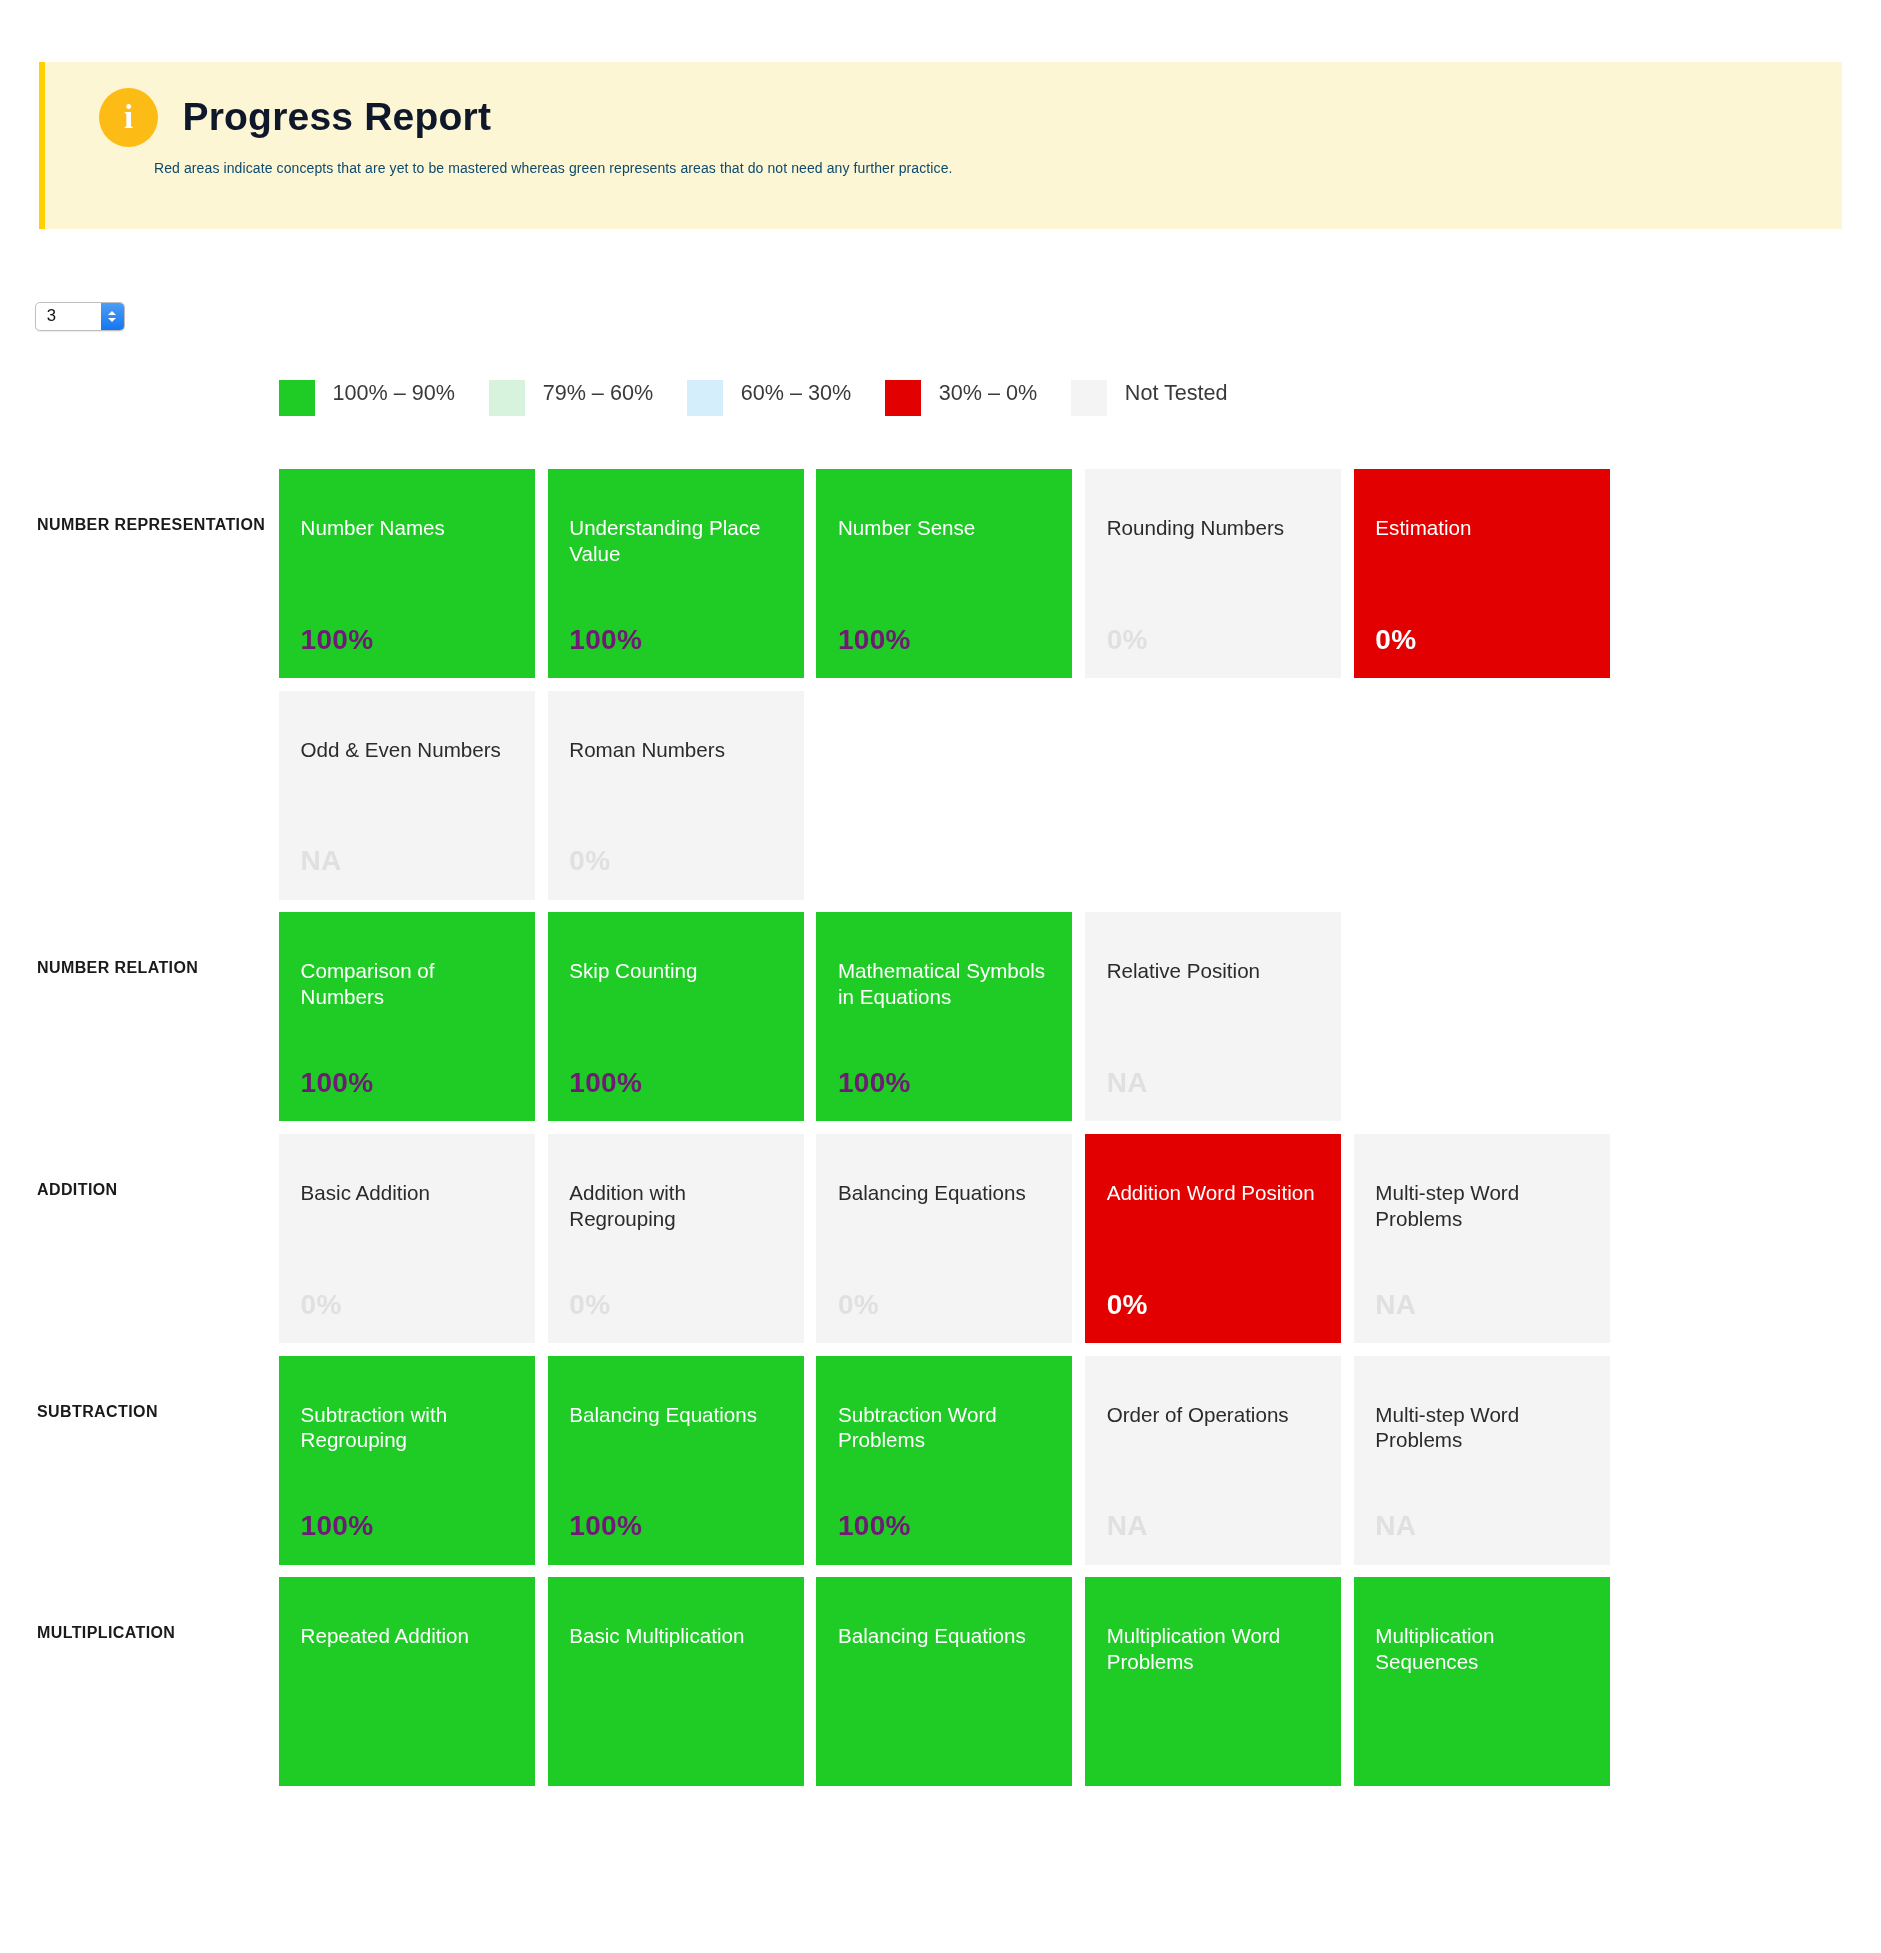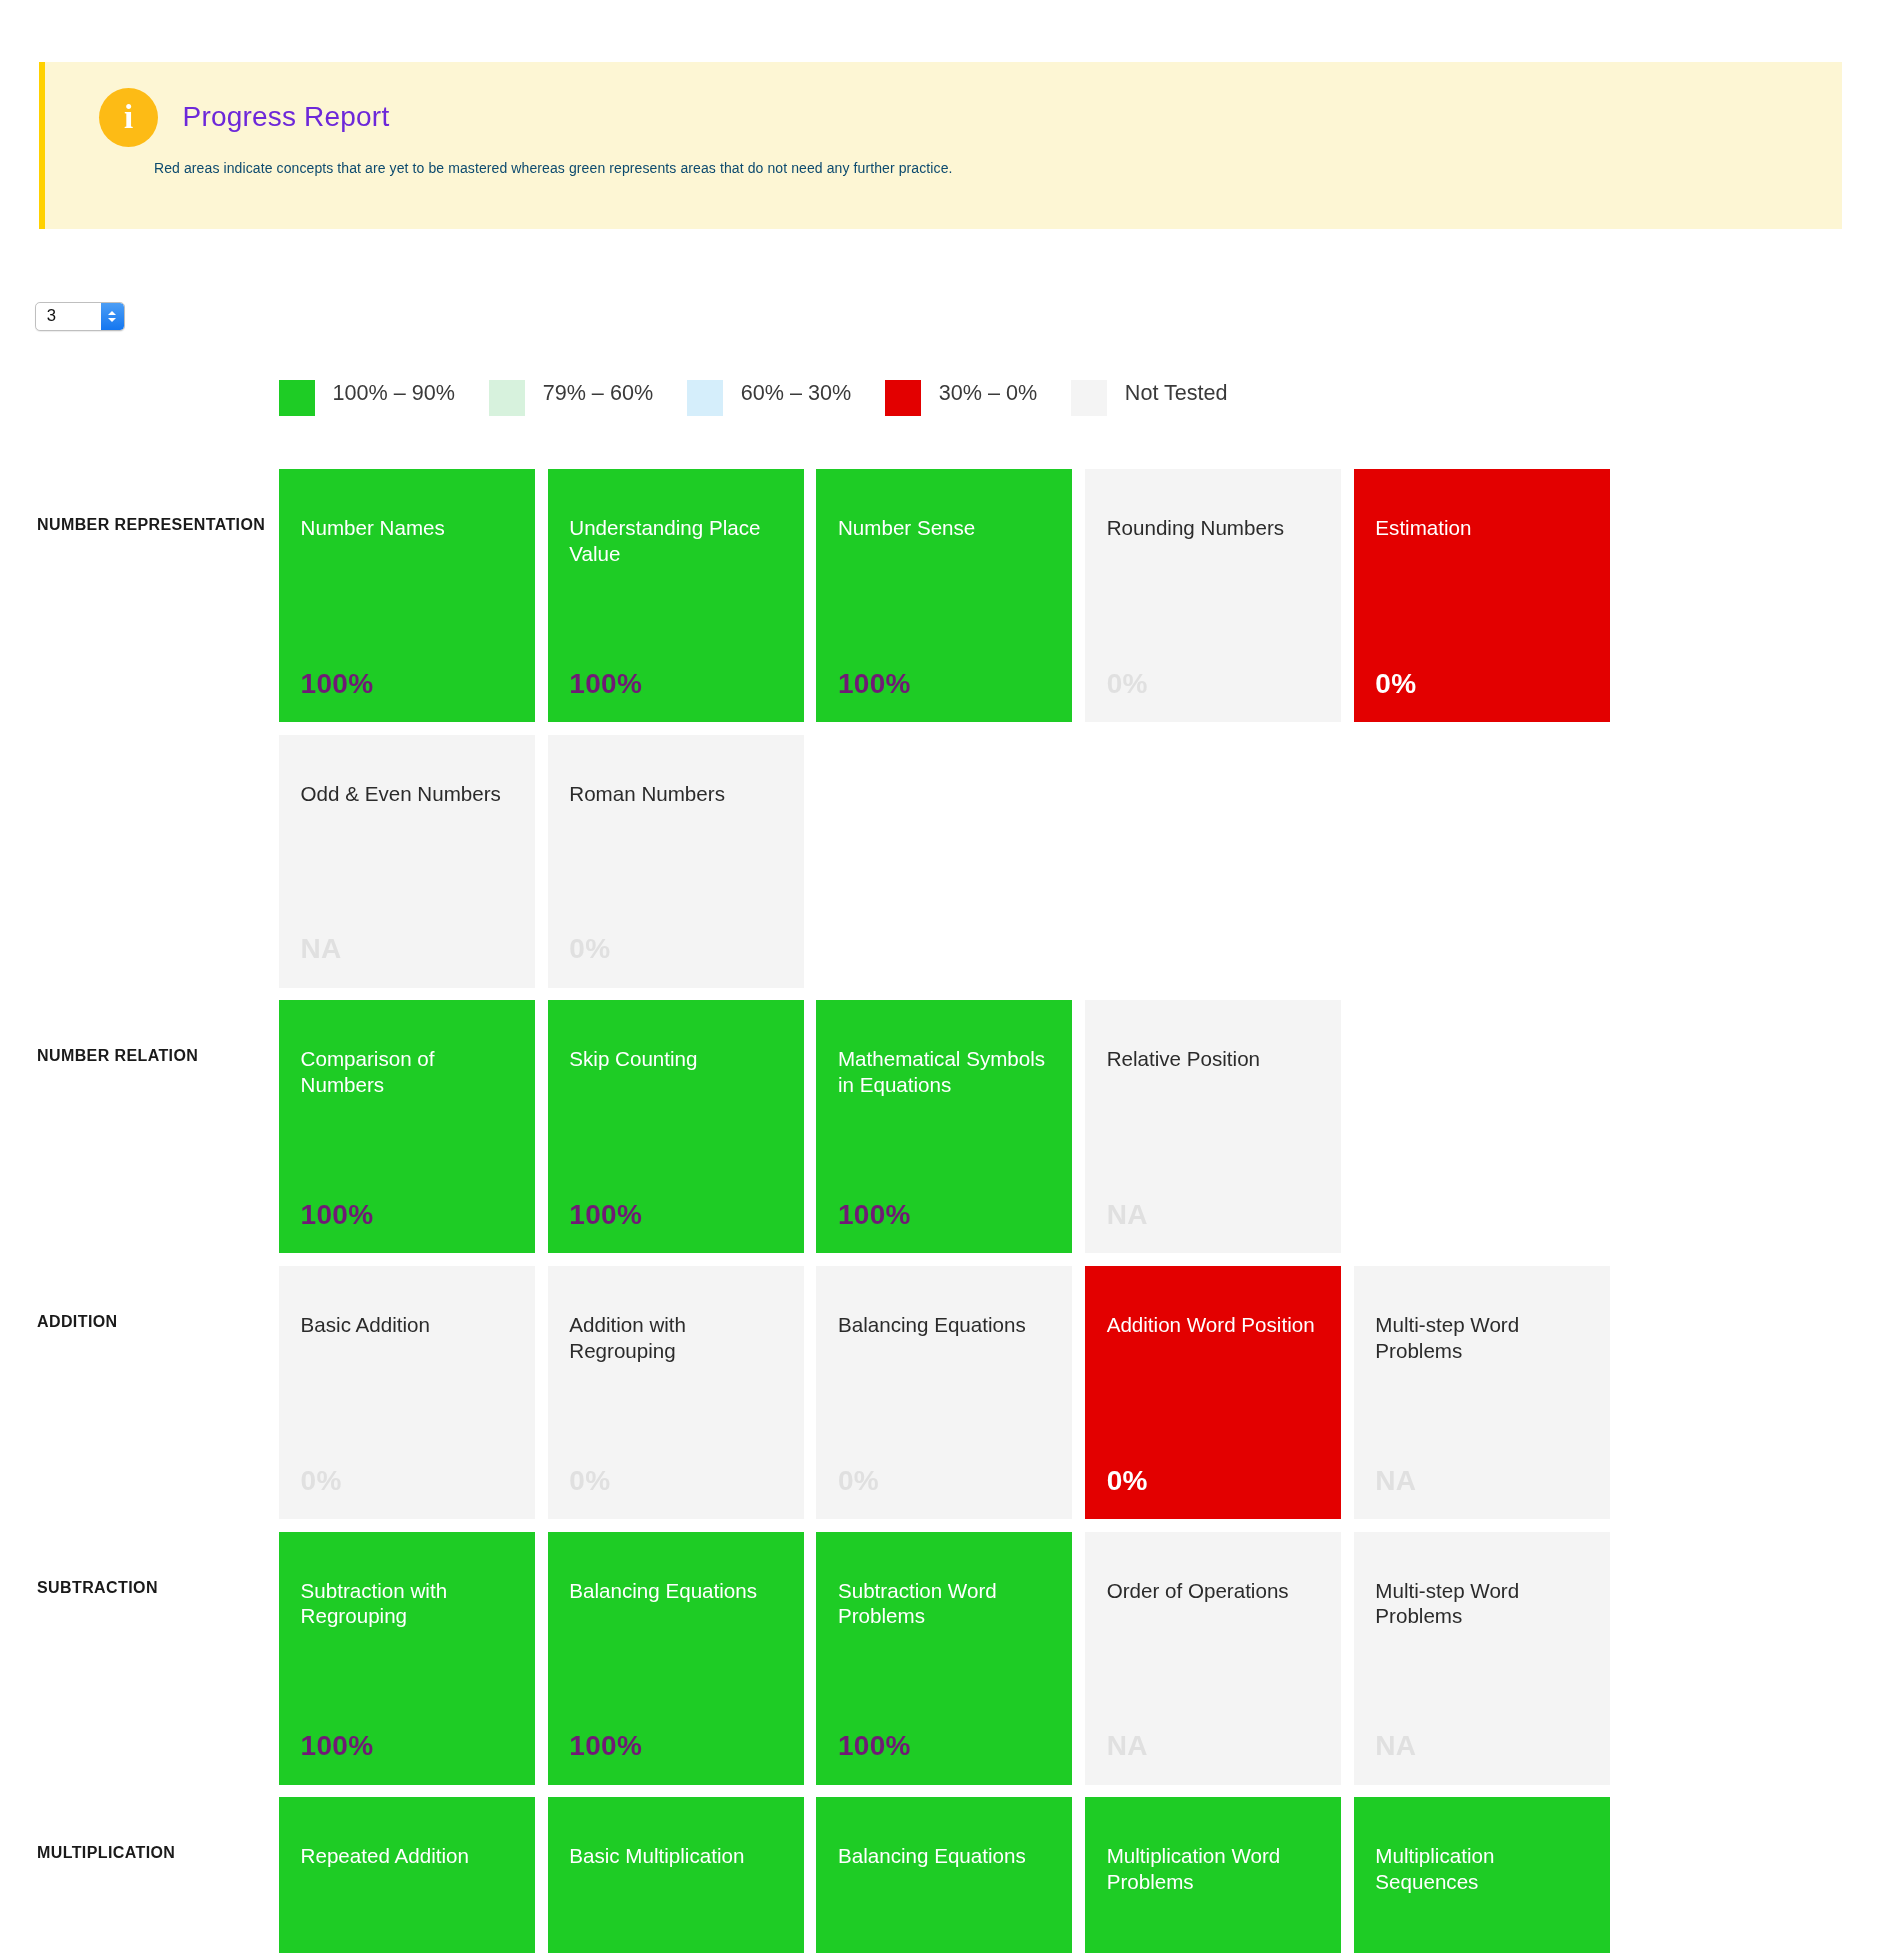--- a/index.html
+++ b/index.html
@@ -43,23 +43,23 @@
     font-size: 33px;
     font-weight: bold;
     font-family: "Liberation Serif", serif;
     display: flex;
     align-items: center;
     justify-content: center;
     line-height: 1;
     flex: 0 0 auto;
   }
   .banner-title {
-    font-size: 28px;
-    font-weight: 400;
-    color: #6d28d9;
+    font-size: 39px;
+    font-weight: 700;
+    color: #0f172a;
     letter-spacing: 0.2px;
     white-space: nowrap;
   }
   .banner-sub {
     padding-left: 109px;
     margin-top: 13.7px;
     font-size: 14px;
     color: #0c4a6e;
     letter-spacing: 0.1px;
   }
@@ -163,21 +163,21 @@
     text-transform: uppercase;
     line-height: 1.32;
   }
   .tiles {
     margin-left: 279px;
     display: flex;
     gap: 12.7px;
   }
   .tile {
     width: 256px;
-    height: 253px;
+    height: 209px;
     position: relative;
     padding: 46px 21.6px 0 21.6px;
     cursor: pointer;
   }
   .tile-title {
     font-size: 20.6px;
     line-height: 1.25;
     font-weight: 400;
   }
   .tile-pct {

